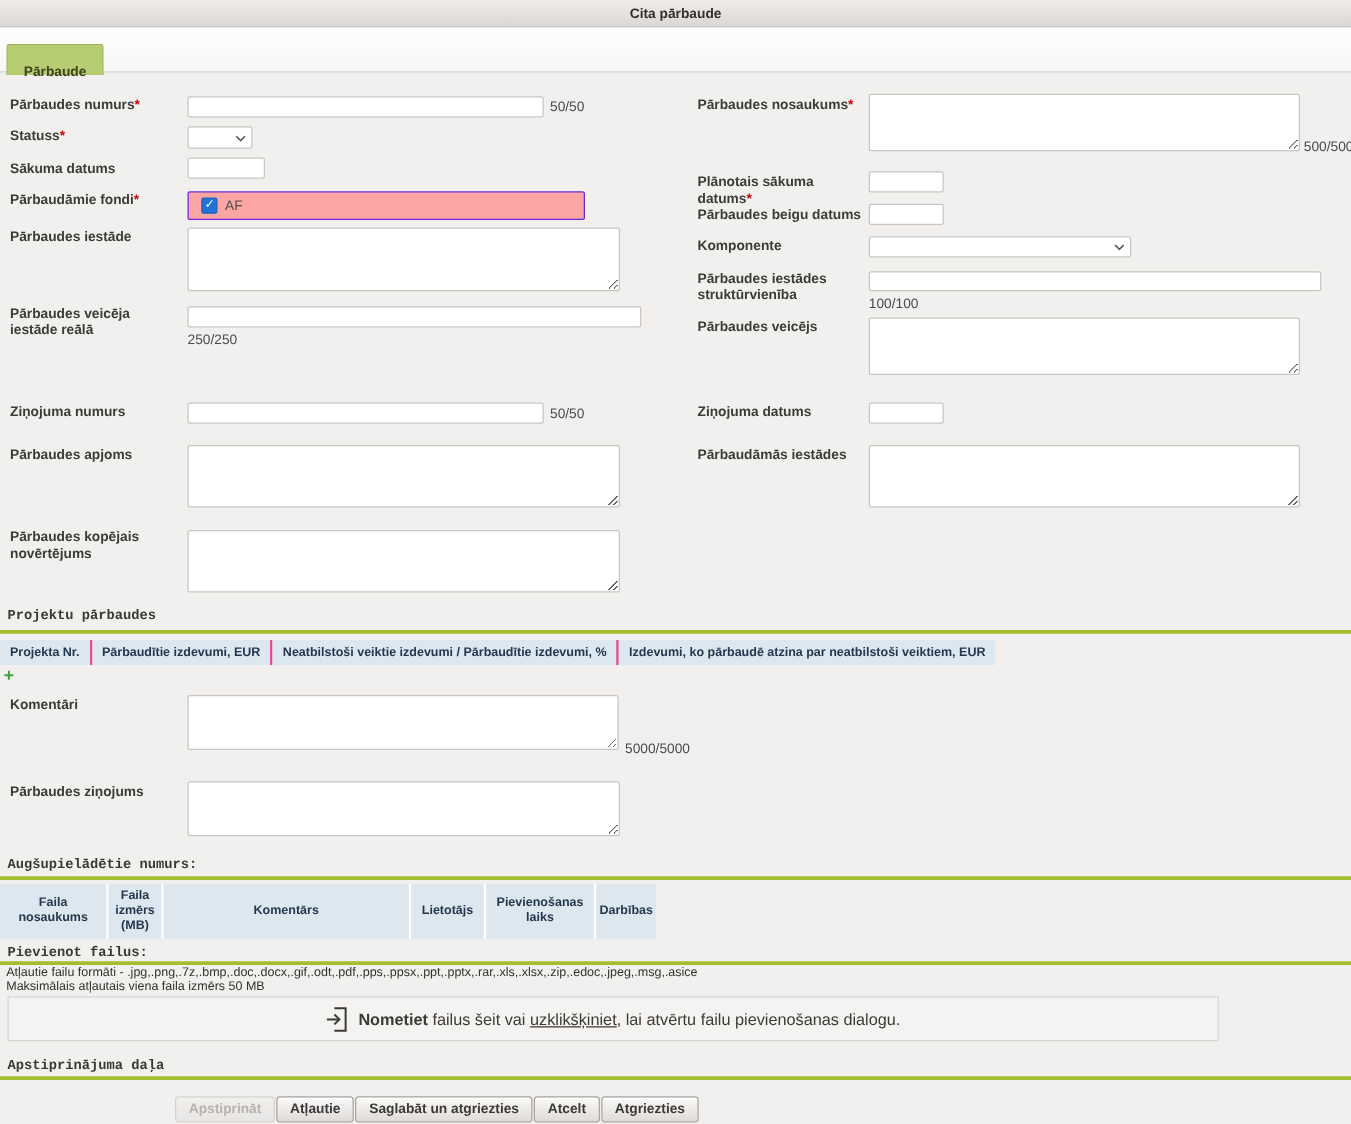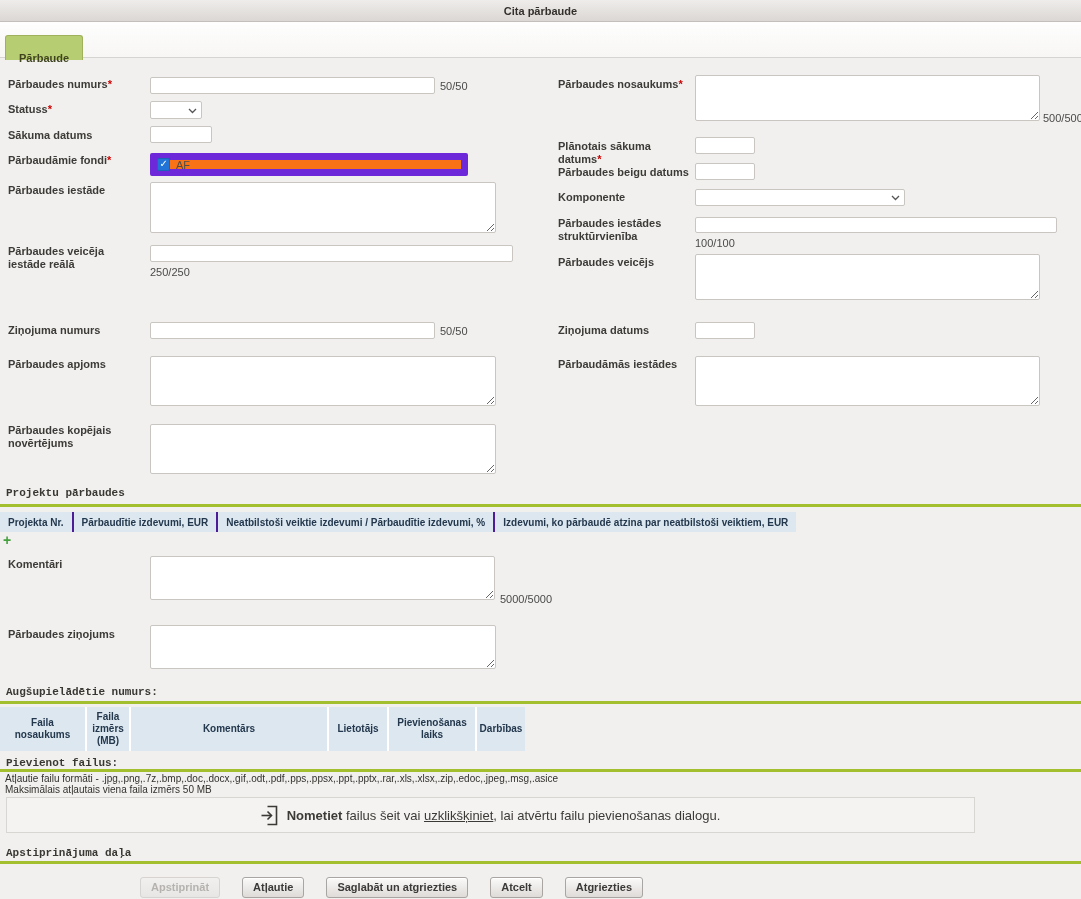--- a/index.html
+++ b/index.html
@@ -39,37 +39,37 @@
   .inp, .ta, .sel {
     position:absolute; background:#fff; border:1px solid #c9c6c2; border-radius:2px;
     font-family:"Liberation Sans","DejaVu Sans",sans-serif; font-size:11px; color:#333;
   }
   .inp { height:17px; padding:1px 4px; }
   .ta  { padding:2px 4px; }
   .sel { height:18px; }
   .sel .chev { position:absolute; right:4px; top:6px; line-height:0; }
 
   .fieldset-box {
-    position:absolute; background:#f97316; border:7px solid #6d28d9; border-radius:2px;
-    display:flex; align-items:center; padding-left:0;
+    position:absolute; background:#fca5a5; border:1px solid #6d28d9; border-radius:2px;
+    display:flex; align-items:center; padding-left:10px;
   }
   .cb {
     width:13px; height:13px; background:#2273d8; border:1px solid #1c62ba; border-radius:2px;
     display:inline-block; position:relative; cursor:pointer;
   }
   .cb::after { content:"✓"; position:absolute; left:1.5px; top:-1px; color:#fff; font-size:10px; font-weight:bold; }
   .cb-label { margin-left:6px; color:#4f4d4a; }
 
   .section-h { position:absolute; font-weight:bold; color:#3a3833;font-family:Liberation Mono, monospace; }
   .greenline { position:absolute; left:0; width:1081px; height:3px; background:#a4bf2d; }
 
   .ptable { position:absolute; left:0; top:512px; display:flex; }
   .ptable .hcell {
     background:#dce7f0; color:#24384d; font-weight:bold; font-size:10px;
-    padding:5px 8px 4px 8px; white-space:nowrap; border-right:2px solid #4c1d95;
+    padding:5px 8px 4px 8px; white-space:nowrap; border-right:2px solid #ec4899;
   }
   .ptable .hcell:last-child { border-right:none; }
 
   .ftable { position:absolute; left:0; top:707px; display:flex; }
   .ftable .hcell {
     background:#dce7f0; color:#24384d; font-weight:bold; font-size:10px;
     border-right:2px solid #fff; height:44px; display:flex; align-items:center;
     justify-content:center; text-align:center; padding:2px 4px; line-height:12px;
   }
   .ftable .hcell:last-child { border-right:none; }
@@ -80,21 +80,21 @@
 
   .dropzone {
     position:absolute; left:6px; top:797px; width:969px; height:36px;
     background:#f4f3f1; border:1px solid #d8d6d3;
     display:flex; align-items:center; justify-content:center; gap:9px;
     font-size:13px; color:#3c3a37; cursor:pointer;
   }
   .dropzone .b { font-weight:bold; }
   .dropzone .u { text-decoration:underline; cursor:pointer; }
 
-  .btnrow { position:absolute; left:140px; top:877px; display:flex; gap:22px; }
+  .btnrow { position:absolute; left:140px; top:877px; display:flex; gap:1px; }
   .btn {
     font-family:"Liberation Sans","DejaVu Sans",sans-serif;
     font-size:11px; font-weight:bold; color:#3c3a38;
     background:linear-gradient(#fbfaf9,#dedbd8);
     border:1px solid #a8a5a2; border-radius:3px; padding:3px 10px 4px 10px; cursor:pointer;
     box-shadow: inset 0 1px 0 #fff;
   }
   .btn.disabled {
     color:#b5b2af; background:linear-gradient(#f1f0ee,#e8e6e4);
     border-color:#d6d3d0; box-shadow:none; cursor:default;

